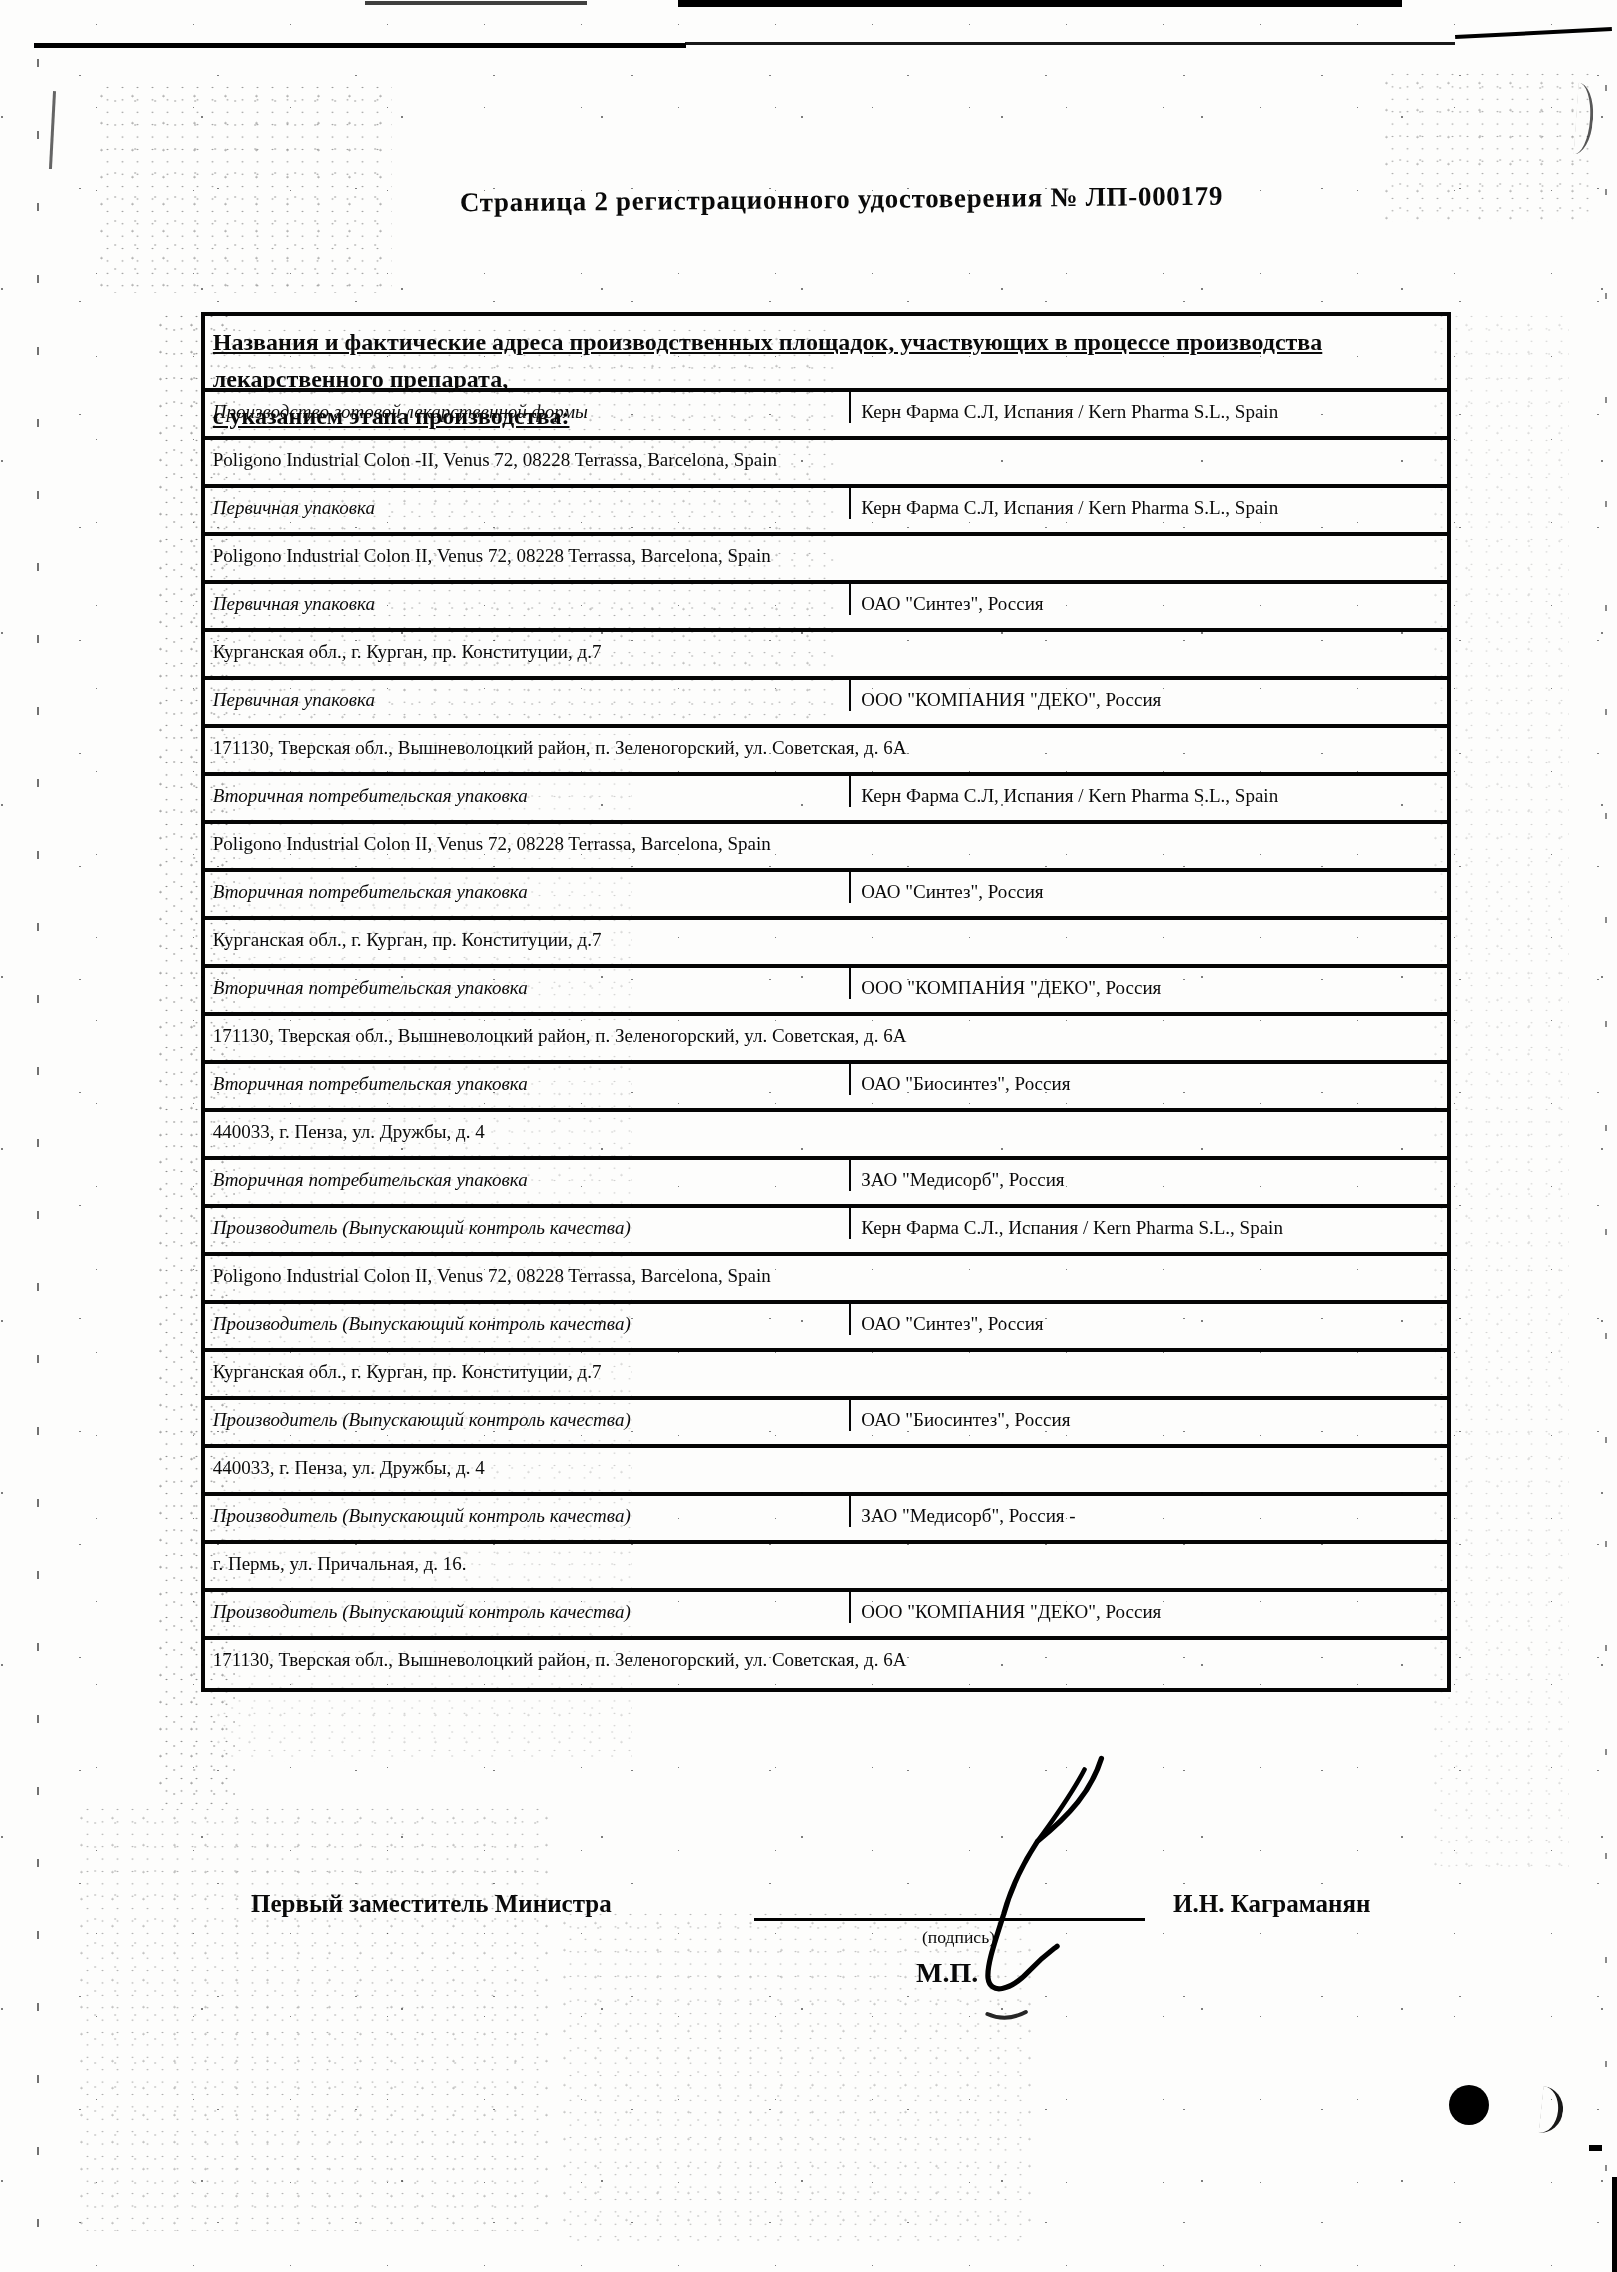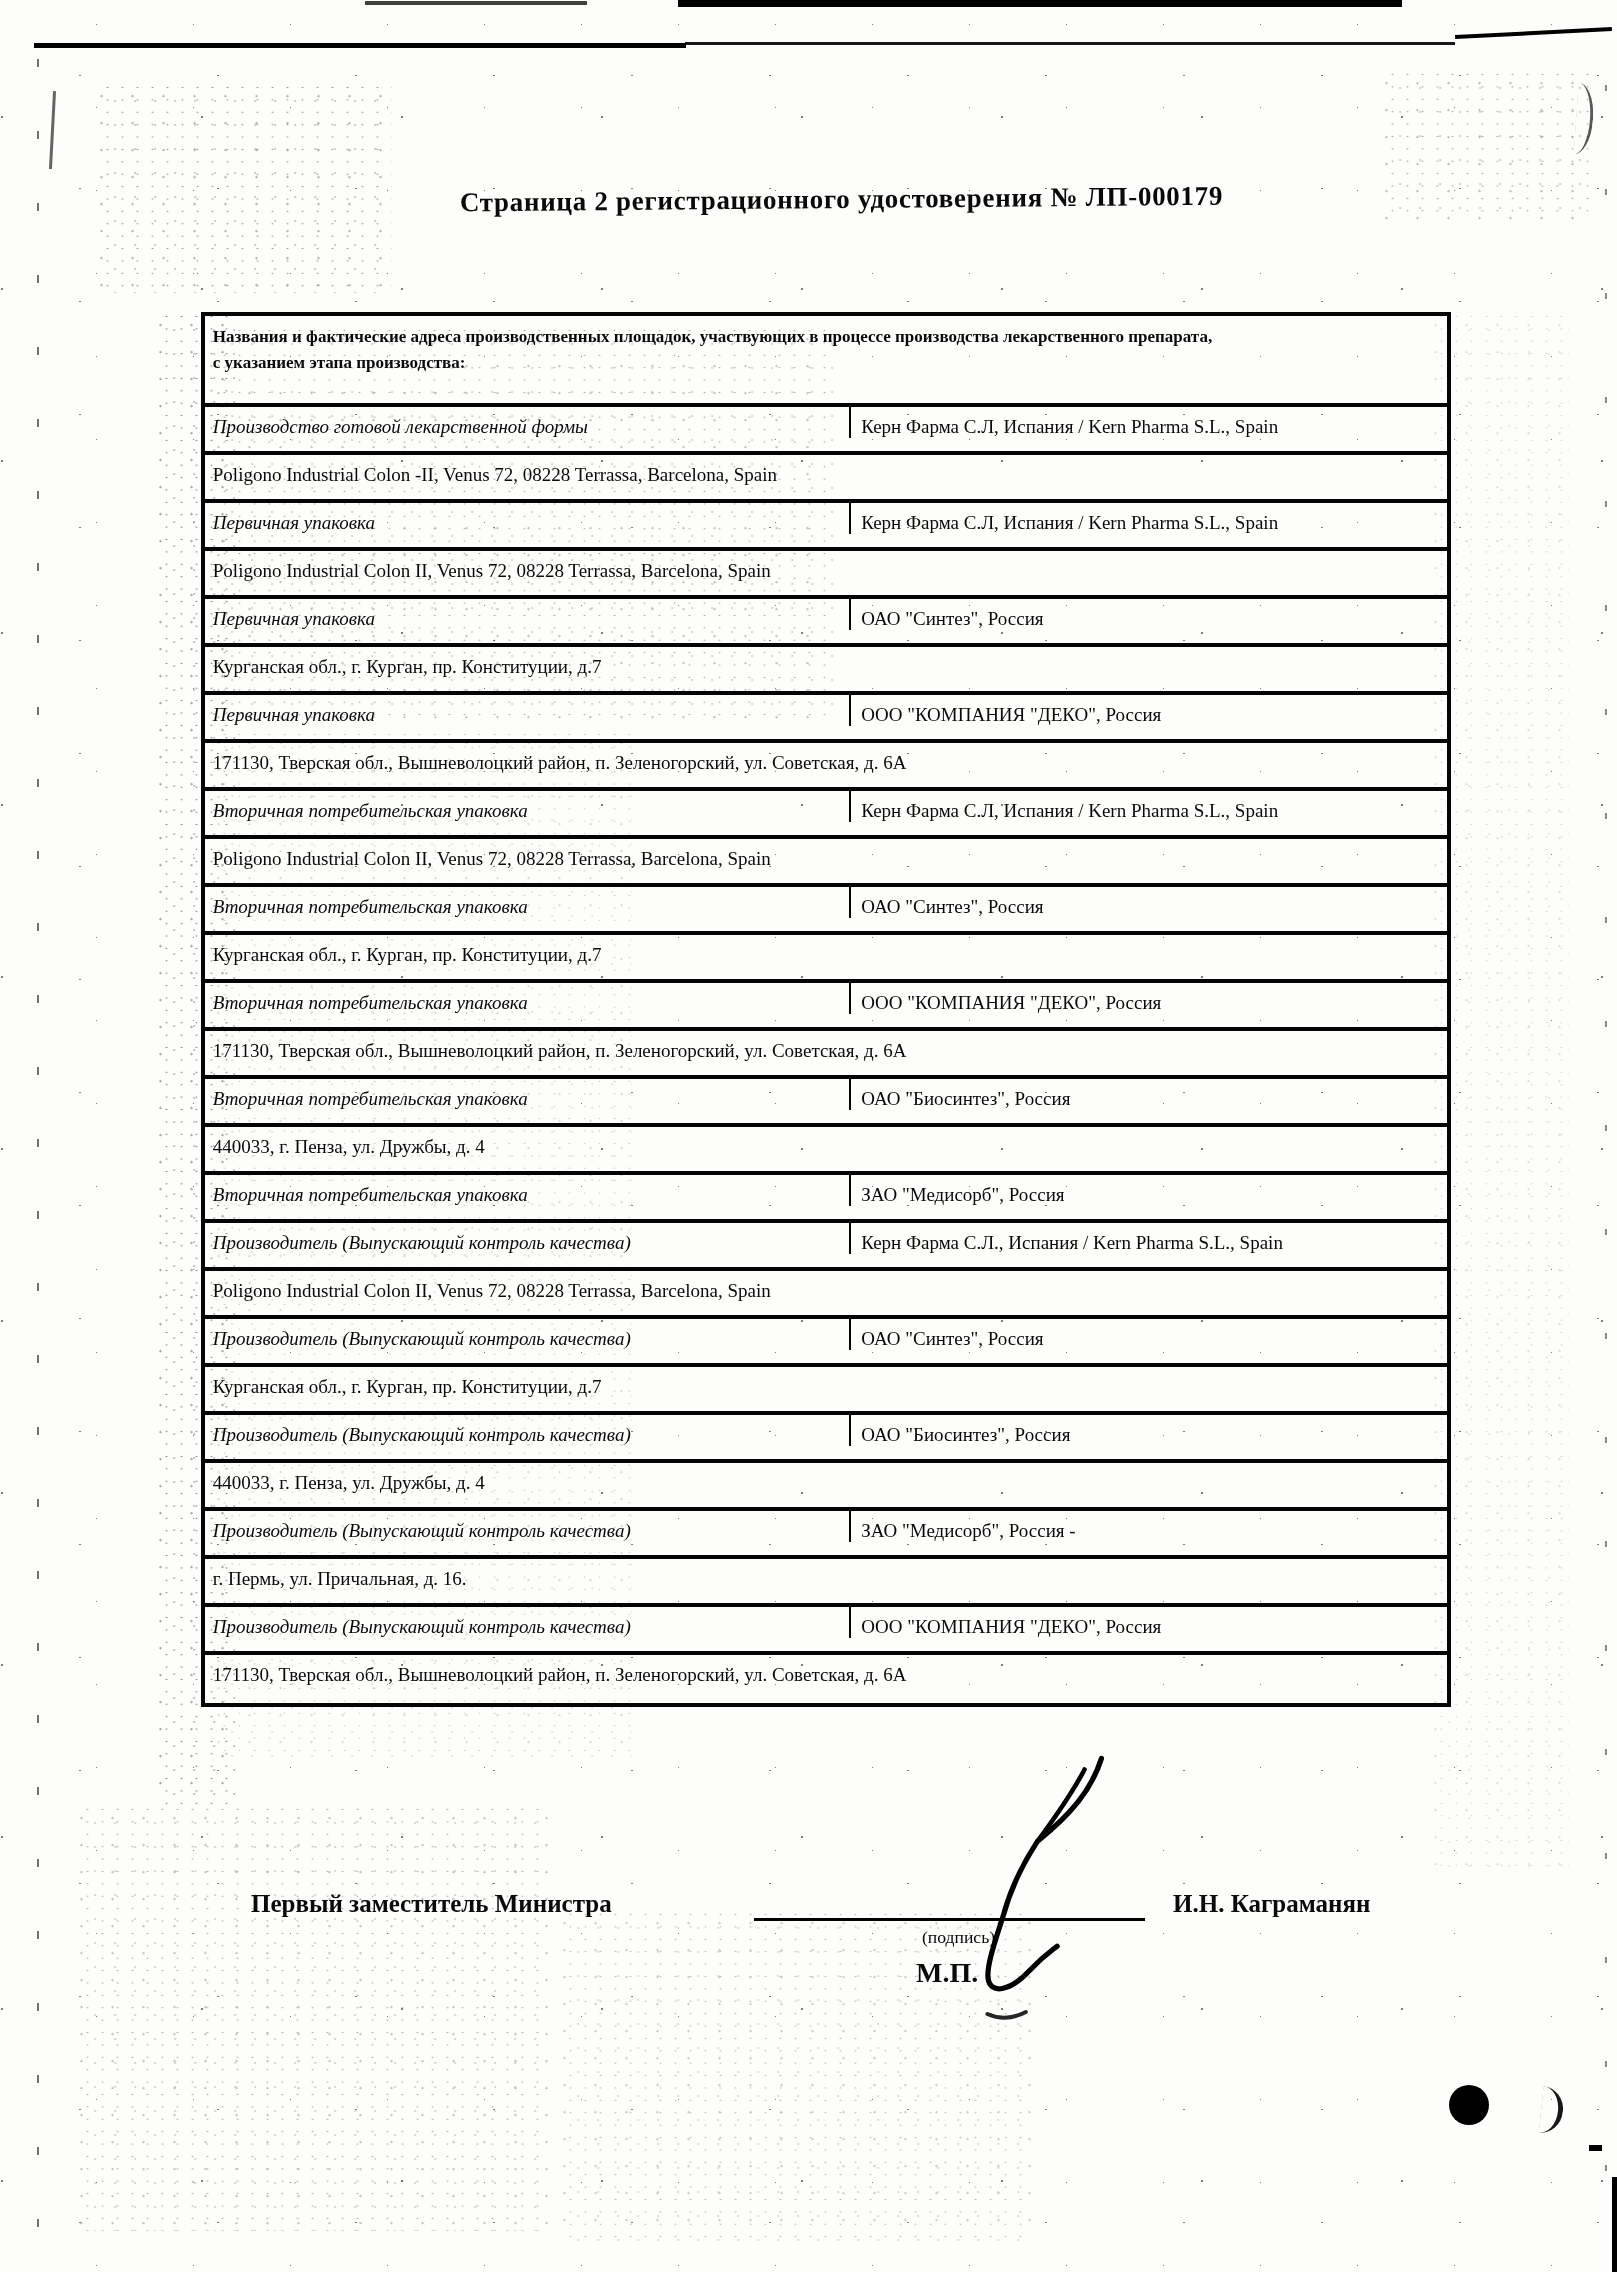--- a/index.html
+++ b/index.html
@@ -64,22 +64,22 @@
     position:absolute;left:209px;top:184px;width:1265px;
     text-align:center;font-size:27px;font-weight:700;letter-spacing:0.7px;
     transform:rotate(-.5deg);white-space:nowrap;
   }
   
   .man-table{
     position:absolute;left:201px;top:312px;width:1250px;
     border:4.6px solid #050505;box-sizing:border-box;background:transparent;
   }
   .t-head{
-    height:91px;box-sizing:border-box;border-bottom:4.6px solid #050505;
-    padding:7.8px 10.4px 0 7.8px;font-size:17px;font-weight:700;line-height:1.55;
+    height:76px;box-sizing:border-box;border-bottom:4.6px solid #050505;
+    padding:7.8px 10.4px 0 7.8px;font-size:24px;font-weight:700;line-height:1.55;text-decoration:underline;
   }
   .t-row{
     height:48px;box-sizing:border-box;border-bottom:4.6px solid #050505;
     display:flex;align-items:flex-start;font-size:19px;
   }
   .t-row:last-child{border-bottom:none;}
   .cell-label{
     width:52%;box-sizing:border-box;border-right:2px solid #050505;
     padding:8.5px 6.5px 0 7.8px;font-style:italic;white-space:nowrap;overflow:hidden;
   }

